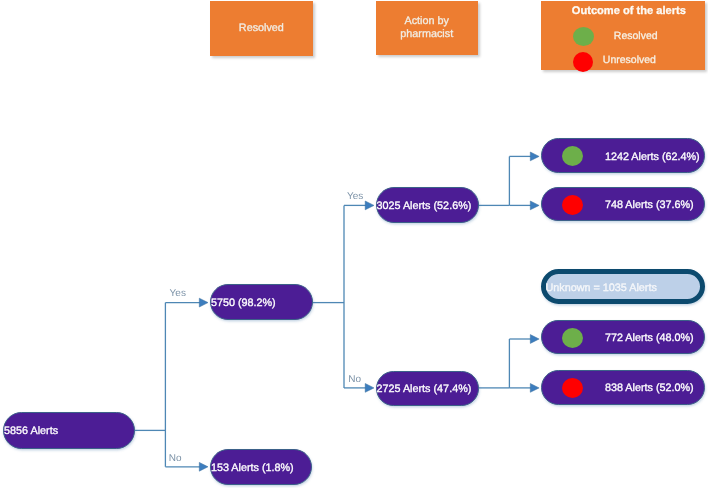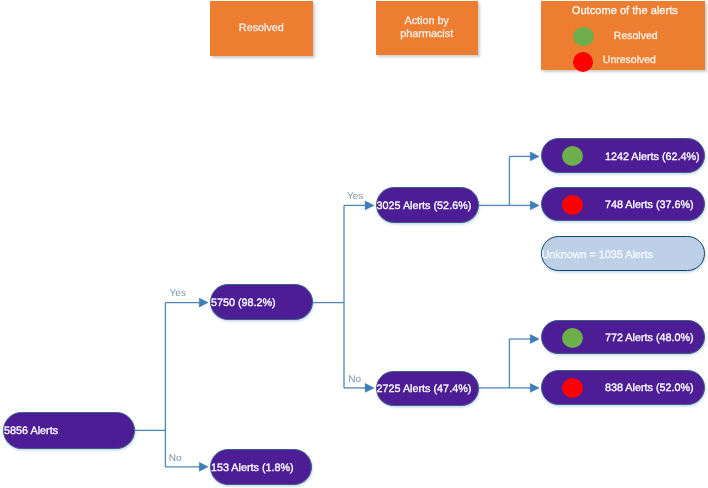--- a/index.html
+++ b/index.html
@@ -11,30 +11,30 @@
 
   .hdr{position:absolute;background:#ED7D31;color:#F1EDE4;
        text-align:center;font-size:10.8px;font-weight:400;line-height:13.1px;
        -webkit-text-stroke:0.3px currentColor;
        box-shadow:1.5px 1.5px 2.5px rgba(0,0,0,0.20);
        display:flex;align-items:center;justify-content:center;}
   .hdr span{display:block;white-space:pre-line;}
 
   .legend{position:absolute;background:#ED7D31;
           box-shadow:1.5px 1.5px 2.5px rgba(0,0,0,0.20);}
-  .legend-title{position:absolute;color:#FDFBF6;font-size:11.1px;font-weight:400;-webkit-text-stroke:0.3px currentColor;
+  .legend-title{position:absolute;color:#FDFBF6;font-size:11.1px;font-weight:700;-webkit-text-stroke:0.3px currentColor;
                 white-space:nowrap;}
   .legend-label{position:absolute;color:#F6F0E4;font-size:10.5px;font-weight:400;-webkit-text-stroke:0.3px currentColor;
                 white-space:nowrap;}
   .legend-dot{position:absolute;border-radius:50%;}
 
   .pill{position:absolute;border-radius:999px;box-sizing:border-box;
         background:#4c1d95;border:1.05px solid #3C6189;
         box-shadow:0.6px 1.4px 2.4px rgba(70,120,170,0.30);}
-  .pill.light{background:#BDD0E8;border:1px solid #0c4a6e;}
+  .pill.light{background:#BDD0E8;border:5px solid #0c4a6e;margin-top:33px;}
   .pill-text{position:absolute;left:0;right:0;top:50%;
              transform:translateY(calc(-50% + 0.7px));text-align:left;
              color:#FFFFFF;font-size:10.8px;font-weight:400;white-space:nowrap;
              -webkit-text-stroke:0.32px #FFFFFF;}
   .pill.light .pill-text{color:#ECEFF4;}
   .pill-text.shifted{left:63.4px;right:auto;text-align:left;}
   .node-dot{position:absolute;border-radius:50%;}
 
   svg#wires{position:absolute;left:0;top:0;width:708px;height:488px;
             pointer-events:none;}

